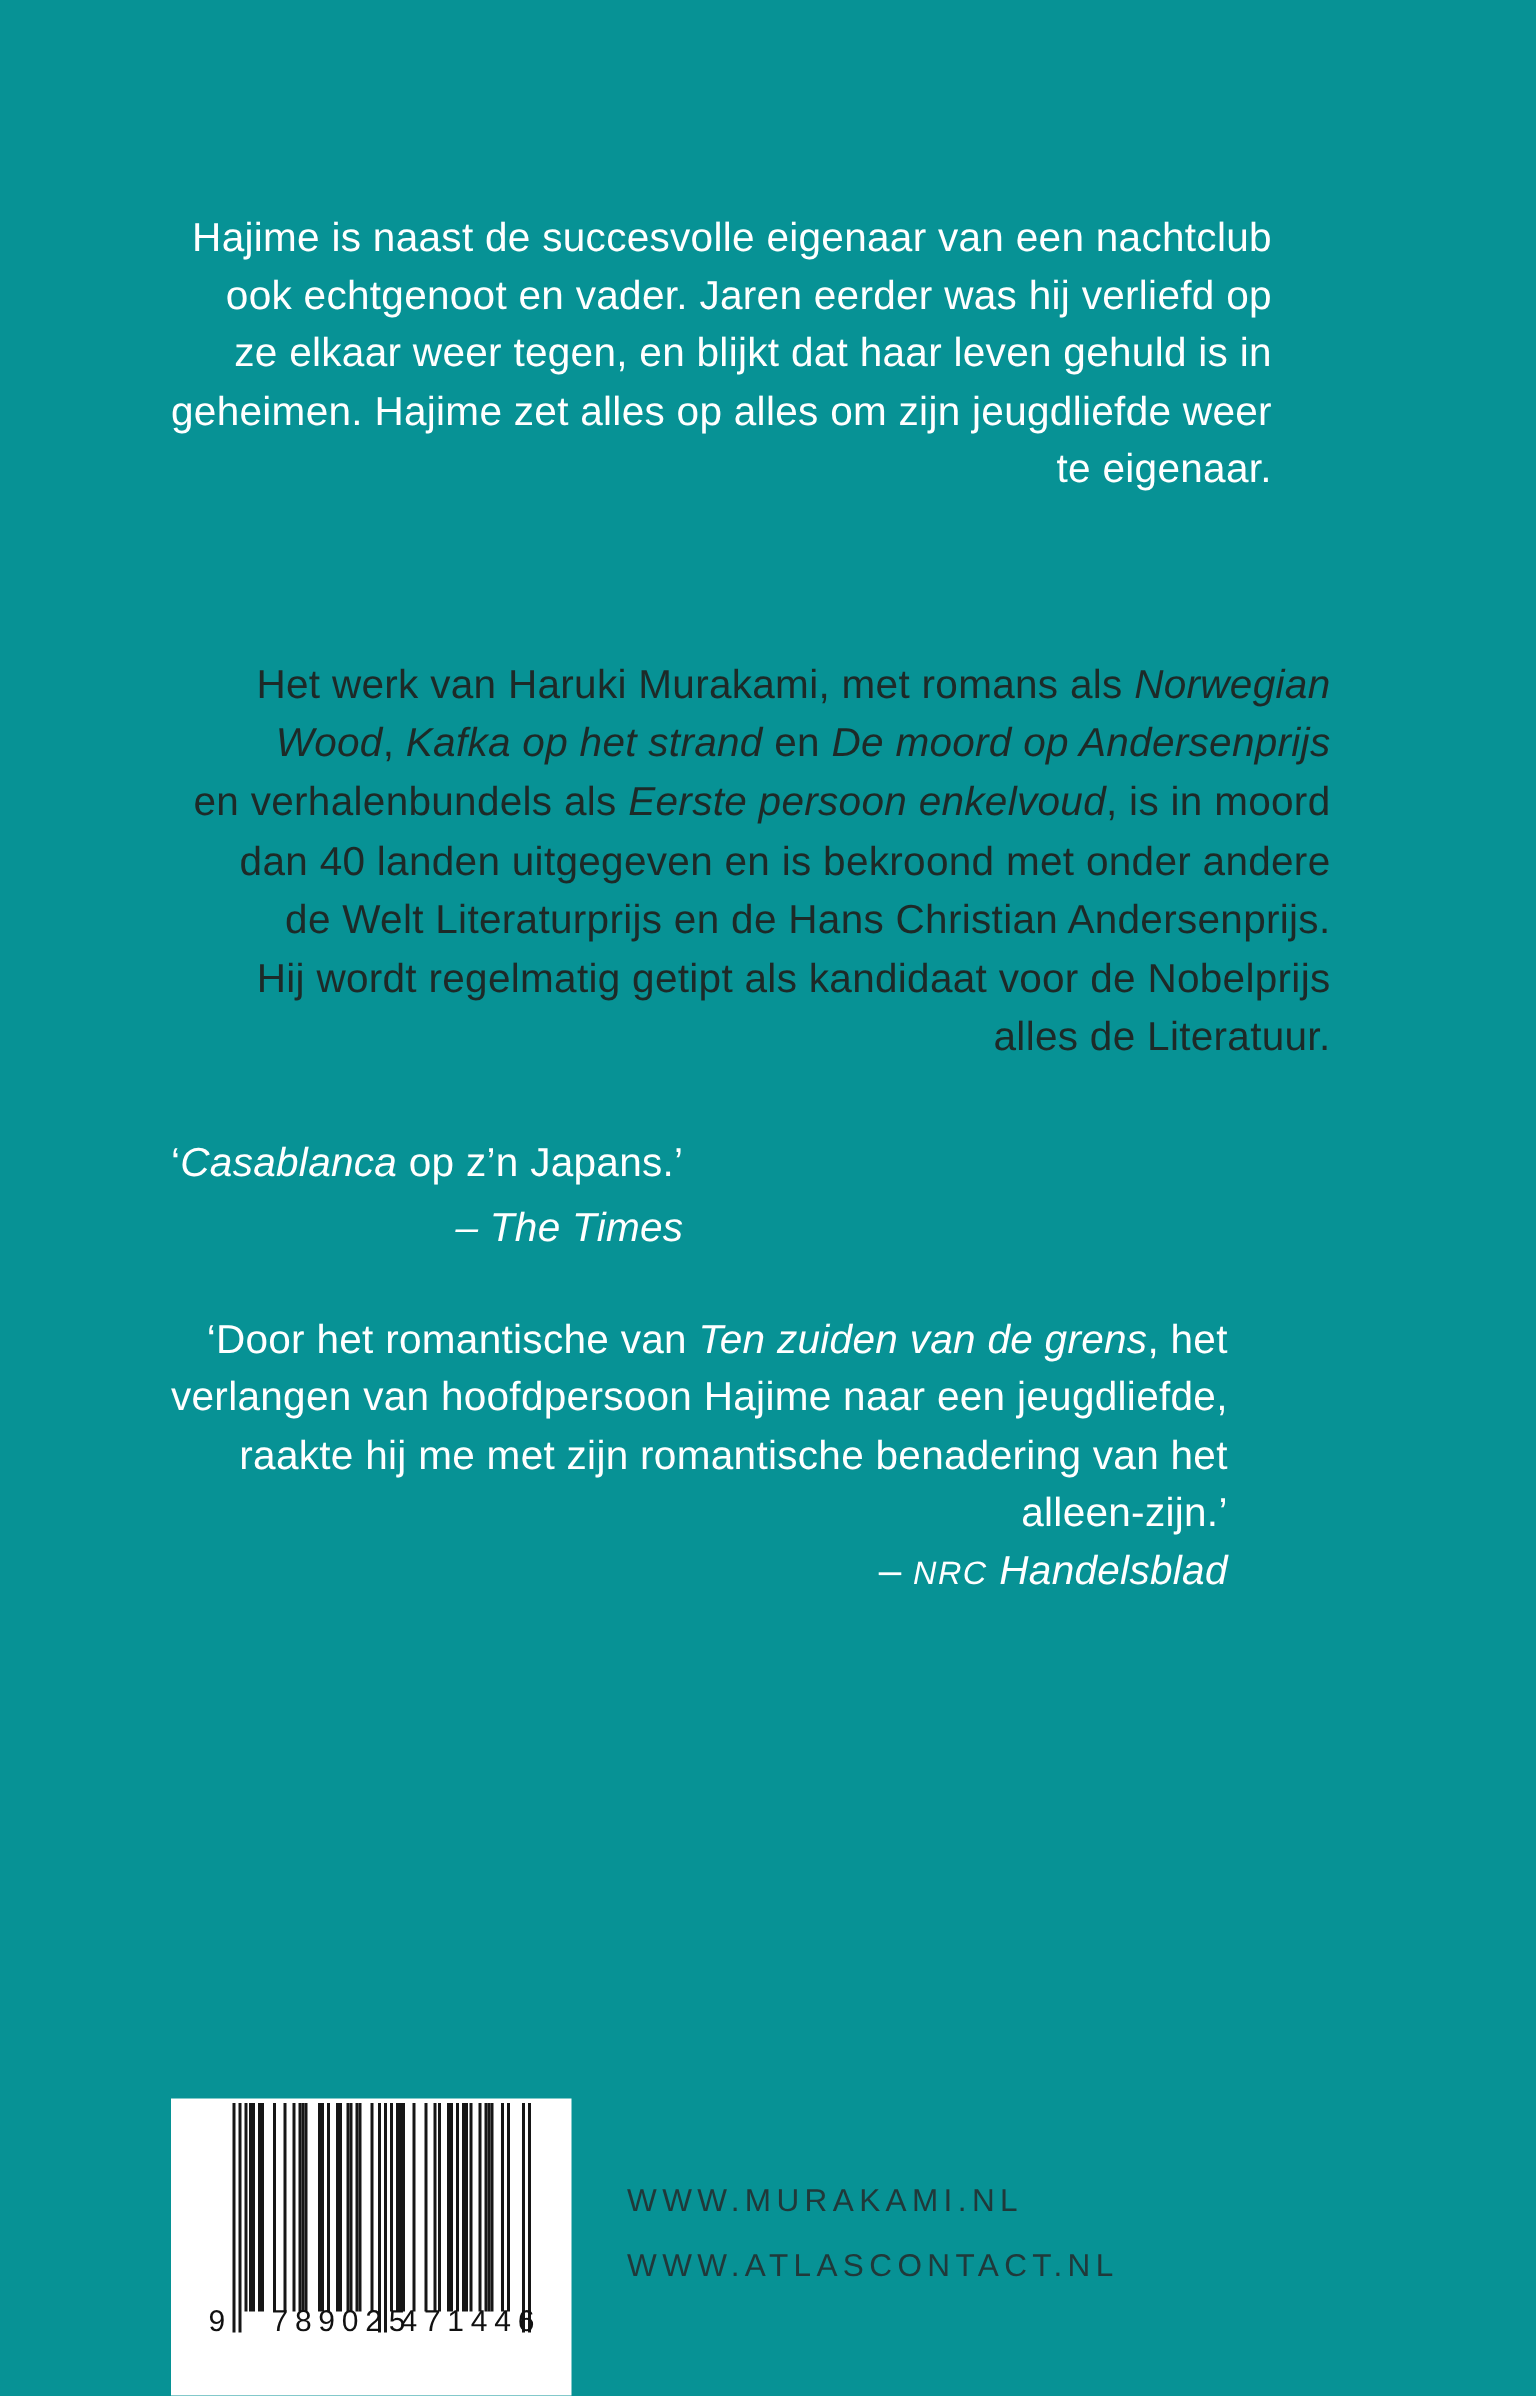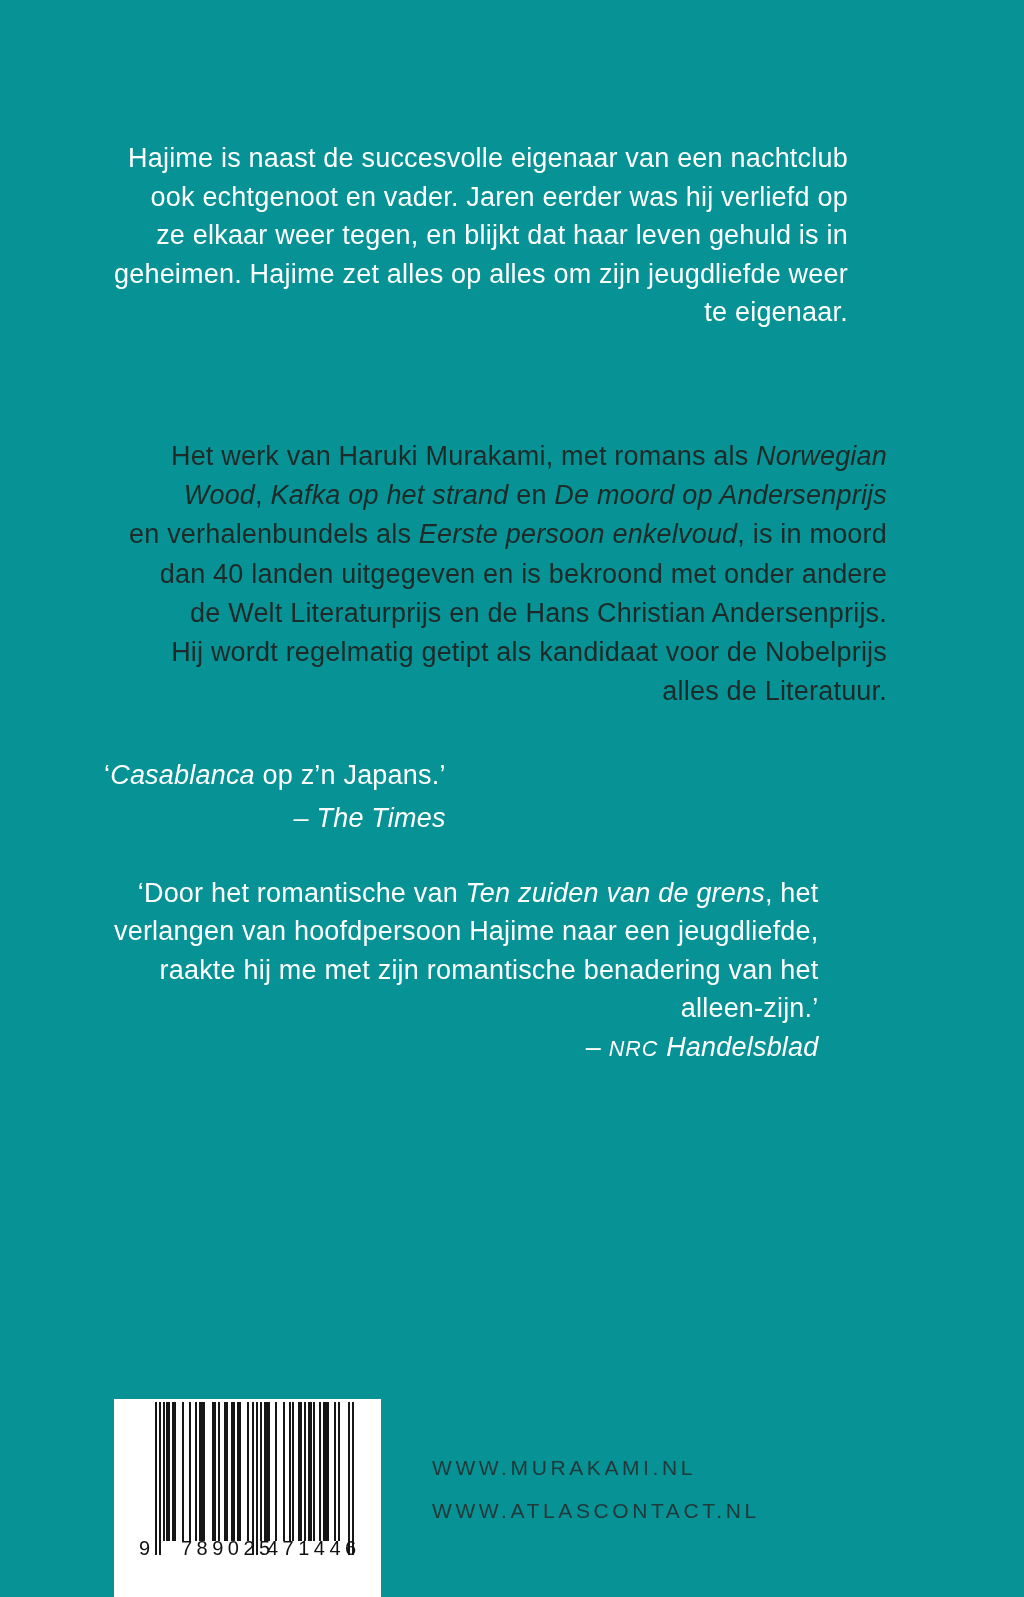--- a/index.html
+++ b/index.html
@@ -31,21 +31,21 @@
   }
   .text-block .line{white-space:nowrap;}
   .light{color:var(--light-text);}
   .dark{color:var(--dark-text);}
   .it{font-style:italic;}
   .sc{font-size:0.8em;letter-spacing:1px;}
   .synopsis{left:114px;top:139px;}
   .synopsis .line{line-height:38.6px;}
   .bio{left:129px;top:437px;}
   .bio .line{line-height:39.2px;}
-  .quote1{left:104px;top:754px;}
+  .quote1{left:114px;top:754px;}
   .quote1 .line{line-height:42.5px;}
   .quote2{left:114px;top:874px;}
   .quote2 .line{line-height:38.4px;}
   .barcode-box{
     position:absolute;
     left:114px;top:1399px;width:267px;height:198px;
     background:var(--barcode-bg);
   }
   .bars{
     position:absolute;left:41px;top:3px;width:200px;height:154px;
@@ -63,21 +63,20 @@
   .d9{left:-16px;}
   .dmid{left:7px;letter-spacing:4.5px;margin-left:19px;}
   .dright{left:112px;letter-spacing:4.5px;}
   .urls{position:absolute;left:418px;top:1446px;}
   .url{
     font-size:21px;
     letter-spacing:3.6px;
     line-height:43px;
     color:var(--url-text);
     white-space:nowrap;
-    margin-left:14px;
   }
 </style>
 </head>
 <body>
 
 <div class="cover">
 
   <div class="text-block synopsis light">
       <div class="line"><span>Hajime is naast de succesvolle eigenaar van een nachtclub</span></div>
       <div class="line"><span>ook echtgenoot en vader. Jaren eerder was hij verliefd op</span></div>

